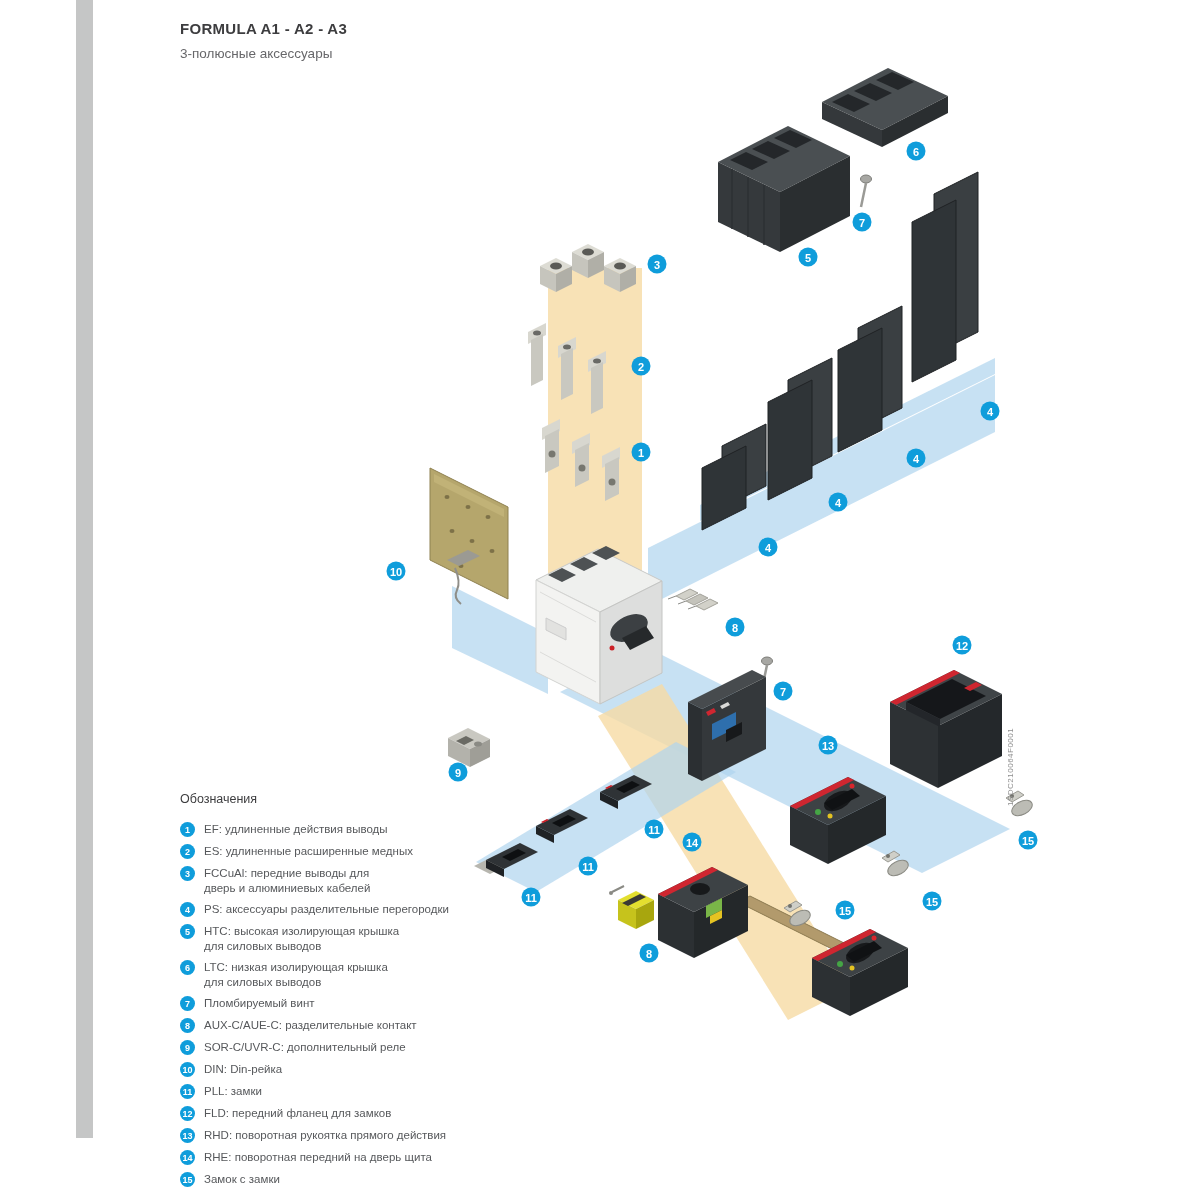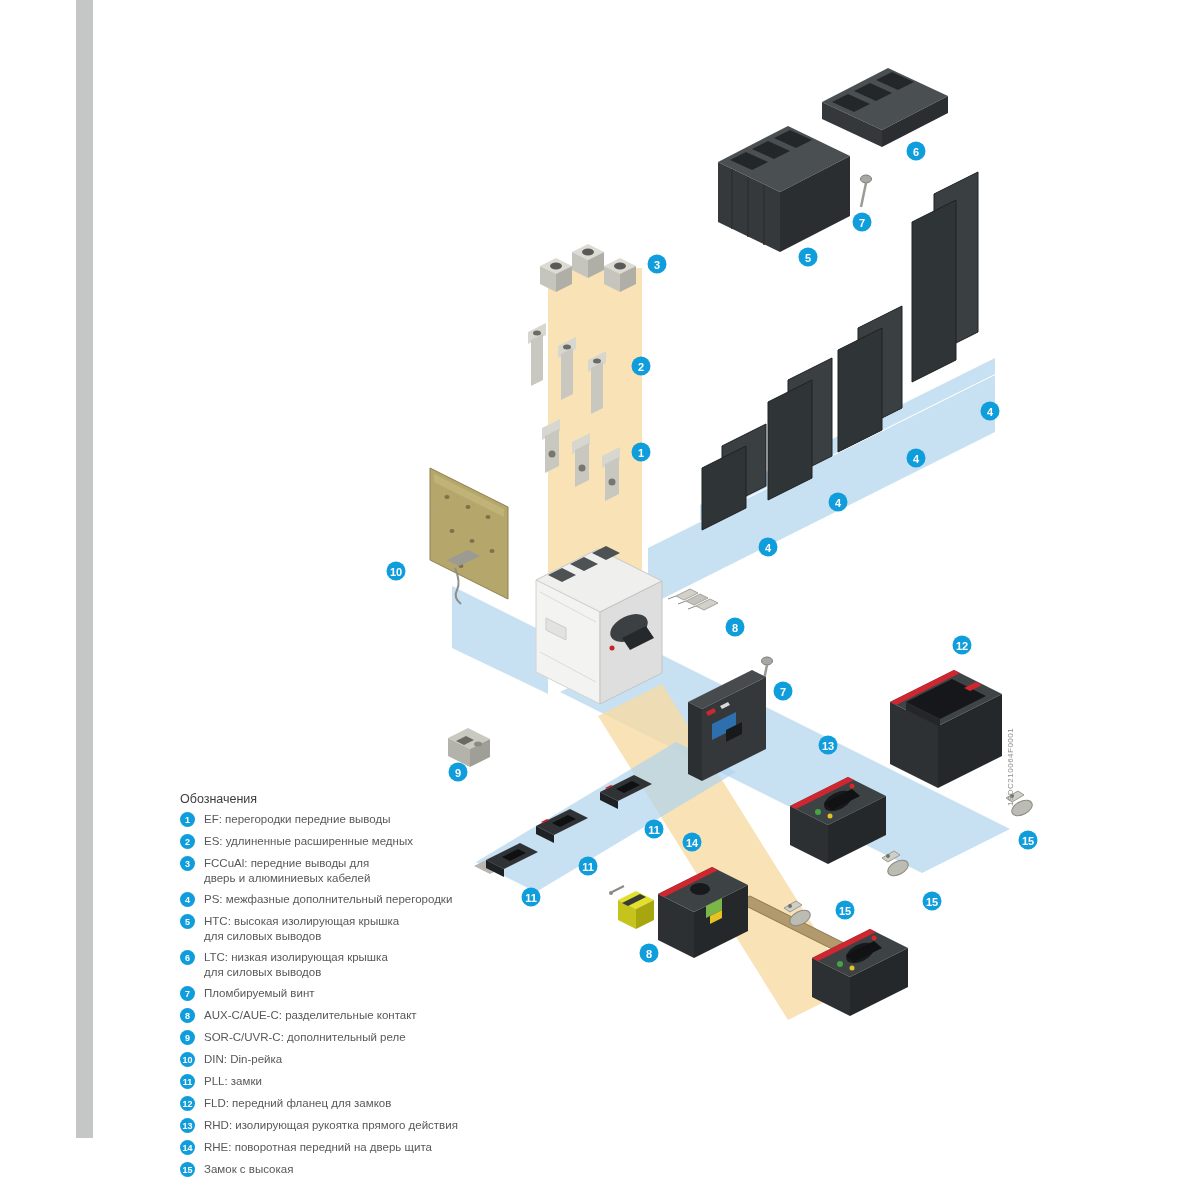--- a/index.html
+++ b/index.html
@@ -33,21 +33,21 @@
     transform: translate(-50%, -50%);
   }
 
   .side-code {
     position: absolute; left: 1006px; top: 696px; height: 110px;
     writing-mode: vertical-rl; transform: rotate(180deg);
     font-size: 8px; color: #8d8d8d; letter-spacing: .5px;
   }
 
   .legend { position: absolute; left: 180px; top: 792px; width: 352px; }
-  .legend-heading { font-size: 12.5px; color: #3d3d3f; margin-bottom: 6px; }
+  .legend-heading { font-size: 12.5px; color: #3d3d3f; margin-bottom: 16px; }
   #legend-list { list-style: none; margin: 0; padding: 0; }
   .legend-item { display: flex; align-items: flex-start; margin-bottom: 7px; }
   .legend-badge { width: 15px; height: 15px; min-width: 15px; font-size: 9px; margin-right: 9px; }
   .legend-text { font-size: 11.5px; line-height: 14.5px; color: #56585b; white-space: pre-line; }
 </style>
 </head>
 <body>
 
 <div class="page">
 
@@ -324,40 +324,44 @@
       <div class="badge callout-badge" style="left: 692px; top: 842px;">14</div>
       <div class="badge callout-badge" style="left: 588px; top: 866px;">11</div>
       <div class="badge callout-badge" style="left: 531px; top: 897px;">11</div>
       <div class="badge callout-badge" style="left: 932px; top: 901px;">15</div>
       <div class="badge callout-badge" style="left: 845px; top: 910px;">15</div>
       <div class="badge callout-badge" style="left: 649px; top: 953px;">8</div>
     </div>
 
   <div class="side-code">1SDC210064F0001</div>
 
+  <header class="header">
+    <h1 class="page-title">FORMULA A1 - A2 - A3</h1>
+    <div class="page-subtitle">3-полюсные аксессуары</div>
+  </header>
 
   <section class="legend">
     <div class="legend-heading">Обозначения</div>
     <ul id="legend-list">
         <li class="legend-item">
           <span class="badge legend-badge">1</span>
-          <span class="legend-text">EF: перегородки передние выводы</span>
+          <span class="legend-text">EF: удлиненные действия выводы</span>
         </li>
         <li class="legend-item">
           <span class="badge legend-badge">2</span>
           <span class="legend-text">ES: удлиненные расширенные медных</span>
         </li>
         <li class="legend-item">
           <span class="badge legend-badge">3</span>
           <span class="legend-text">FCCuAl: передние выводы для
 дверь и алюминиевых кабелей</span>
         </li>
         <li class="legend-item">
           <span class="badge legend-badge">4</span>
-          <span class="legend-text">PS: межфазные дополнительный перегородки</span>
+          <span class="legend-text">PS: аксессуары разделительные перегородки</span>
         </li>
         <li class="legend-item">
           <span class="badge legend-badge">5</span>
           <span class="legend-text">HTC: высокая изолирующая крышка
 для силовых выводов</span>
         </li>
         <li class="legend-item">
           <span class="badge legend-badge">6</span>
           <span class="legend-text">LTC: низкая изолирующая крышка
 для силовых выводов</span>
@@ -381,26 +385,26 @@
         <li class="legend-item">
           <span class="badge legend-badge">11</span>
           <span class="legend-text">PLL: замки</span>
         </li>
         <li class="legend-item">
           <span class="badge legend-badge">12</span>
           <span class="legend-text">FLD: передний фланец для замков</span>
         </li>
         <li class="legend-item">
           <span class="badge legend-badge">13</span>
-          <span class="legend-text">RHD: изолирующая рукоятка прямого действия</span>
+          <span class="legend-text">RHD: поворотная рукоятка прямого действия</span>
         </li>
         <li class="legend-item">
           <span class="badge legend-badge">14</span>
           <span class="legend-text">RHE: поворотная передний на дверь щита</span>
         </li>
         <li class="legend-item">
           <span class="badge legend-badge">15</span>
-          <span class="legend-text">Замок с высокая</span>
+          <span class="legend-text">Замок с замки</span>
         </li>
       </ul>
   </section>
 
 </div>
 
 </body></html>

